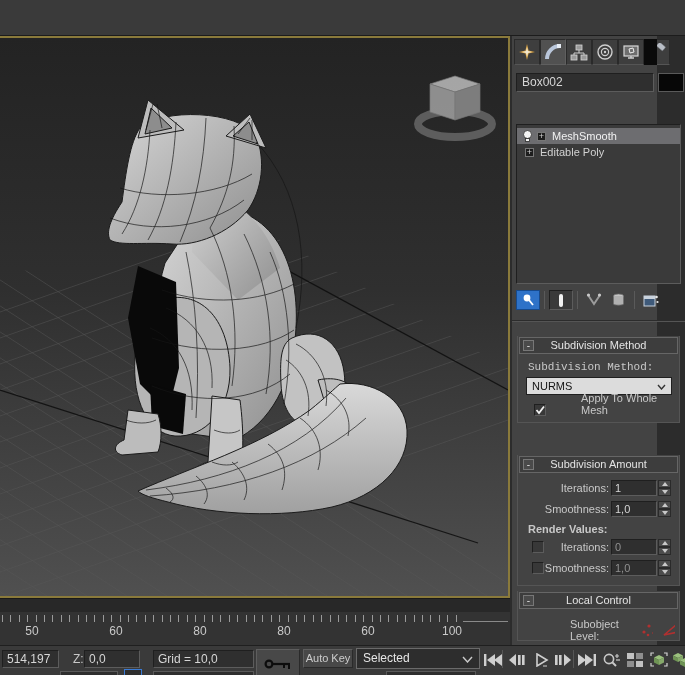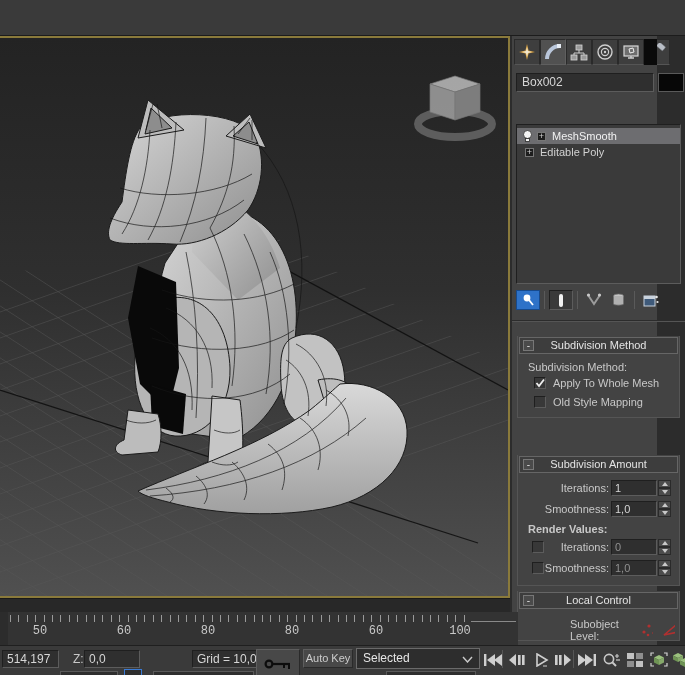--- a/index.html
+++ b/index.html
@@ -53,37 +53,37 @@
   .rollout { position:absolute; left:5px; width:163px; border:1px solid #555;
     border-top:none; background:#434343; }
   .ro-head { position:relative; height:17px; margin:1px; background:#3d3d3d; border:1px solid #666;
     text-align:center; line-height:15px; color:#e3e3e3; font-size:11px; }
   .ro-min { position:absolute; left:3px; top:2px; width:11px; height:11px; background:#4a4a4a; border:1px solid #777;
     color:#ddd; font-size:10px; line-height:9px; text-align:center; }
   .ro-body { position:relative; padding:6px 4px 6px 4px; color:#c8c8c8; }
 
   .combo-light { position:relative; margin:4px 4px 2px 4px; width:146px; height:18px; background:#dcdcdc; border:1px solid #1f1f1f;
     color:#141414; font-size:11px; line-height:16px; padding-left:5px; }
-  .cb-row { position:relative; height:19px; display:flex; align-items:center; padding-left:12px; }
+  .cb-row { position:relative; height:19px; display:flex; align-items:flex-end; padding-left:12px;gap:28px; }
   .checkbox { width:12px; height:12px; background:#383838; border:1px solid #1f1f1f;
     border-bottom-color:#5c5c5c; border-right-color:#5c5c5c; margin-right:7px; position:relative; flex:none; }
 
   .spin-row { position:relative; height:21px; }
   .spin-label { position:absolute; right:66px; top:4px; color:#c8c8c8; }
   .spin-field { position:absolute; right:18px; top:2px; width:46px; height:16px; line-height:14px; padding-left:3px; font-size:11px; }
   .spin-field.dis { color:#909090; }
   .spinner { position:absolute; right:4px; top:2px; width:13px; height:16px; display:flex; flex-direction:column; }
   .spinner div { flex:1; background:#4c4c4c; border:1px solid #2a2a2a; display:flex; align-items:center; justify-content:center; }
   .tri-up { width:0; height:0; border-left:3px solid transparent; border-right:3px solid transparent; border-bottom:4px solid #c9c9c9; }
   .tri-dn { width:0; height:0; border-left:3px solid transparent; border-right:3px solid transparent; border-top:4px solid #c9c9c9; }
   .rv-check { position:absolute; left:10px; top:4px; }
 
   
   .trackstrip { left:0; top:598px; width:510px; height:14px; background:#282828; border-top:1px solid #191919; }
-  .ruler { left:8px; top:612px; width:510px; height:33px; background:#333;font-family:Liberation Mono, monospace; }
+  .ruler { left:0; top:612px; width:510px; height:33px; background:#333; }
   .ticks { position:absolute; left:2px; top:3px; width:462px; height:7px;
     background:repeating-linear-gradient(to right,#9a9a9a 0 1px,transparent 1px 8.4px); }
   .tickline { position:absolute; left:463px; top:9px; width:45px; height:1px; background:#8a8a8a; }
   .tlabel { position:absolute; top:12px; transform:translateX(-50%); color:#c9c9c9; font-size:12px; }
 
   
   .statusbar { left:0; top:645px; width:685px; height:30px; background:#3a3a3a; border-top:1px solid #1f1f1f; font-size:12px; }
   .sfield { position:absolute; height:18px; line-height:16px; padding-left:4px; }
   .slabel { position:absolute; color:#c8c8c8; }
   .btn { background:#484848; border:1px solid #5e5e5e; border-bottom-color:#2a2a2a; border-right-color:#2a2a2a; color:#cccccc; }
@@ -331,32 +331,34 @@
     </div>
 
     <div class="abs panel-divider"></div>
 
     <div class="rollout" style="top:300px;">
       <div class="ro-head">
         <span class="ro-min">-</span>
         <span>Subdivision Method</span>
       </div>
       <div class="ro-body">
-        <div style="padding-left:6px;">Subdivision Method:</div>
+        <div style="padding-left:6px;font-family:Liberation Mono, monospace;">Subdivision Method:</div>
+        <div class="combo-light">
+          <span>NURMS</span>
+          <svg width="9" height="6" style="position:absolute;right:5px;top:6px;">
+            <polyline points="1,1 4.5,5 8,1" fill="none" stroke="#333" stroke-width="1.4"></polyline>
+          </svg>
+        </div>
         <div class="cb-row">
           <span class="checkbox">
             <svg width="10" height="10" style="position:absolute;left:0;top:0;">
               <path d="M1.5 5 L4 8 L9 1.5" fill="none" stroke="#efefef" stroke-width="1.8"></path>
             </svg>
           </span>
           <span>Apply To Whole Mesh</span>
-        </div>
-        <div class="cb-row">
-          <span class="checkbox"></span>
-          <span>Old Style Mapping</span>
         </div>
       </div>
     </div>
 
     <div class="rollout" style="top:419px;">
       <div class="ro-head">
         <span class="ro-min">-</span>
         <span>Subdivision Amount</span>
       </div>
       <div class="ro-body" style="padding-top:4px;">
@@ -445,21 +447,21 @@
     <span class="tlabel" style="left:200px;">80</span>
     <span class="tlabel" style="left:284px;">80</span>
     <span class="tlabel" style="left:368px;">60</span>
     <span class="tlabel" style="left:452px;">100</span>
   </div>
 
   <div class="abs statusbar">
     <span class="sunken sfield" style="left:2px;top:4px;width:57px;">514,197</span>
     <span class="slabel" style="left:73px;top:6px;">Z:</span>
     <span class="sunken sfield" style="left:84px;top:4px;width:56px;">0,0</span>
-    <span class="sunken sfield" style="left:153px;top:4px;width:101px;margin-left:39px;">Grid = 10,0</span>
+    <span class="sunken sfield" style="left:153px;top:4px;width:101px;">Grid = 10,0</span>
 
     <div class="btn keybtn">
       <svg width="28" height="14">
         <circle cx="5" cy="7" r="3.4" fill="none" stroke="#0d0d0d" stroke-width="2.2"></circle>
         <line x1="8.5" y1="7" x2="26" y2="7" stroke="#0d0d0d" stroke-width="2.2"></line>
         <line x1="20" y1="7" x2="20" y2="11" stroke="#0d0d0d" stroke-width="2"></line>
         <line x1="25" y1="7" x2="25" y2="12" stroke="#0d0d0d" stroke-width="2"></line>
       </svg>
     </div>
     <div class="btn autokey">Auto Key</div>

